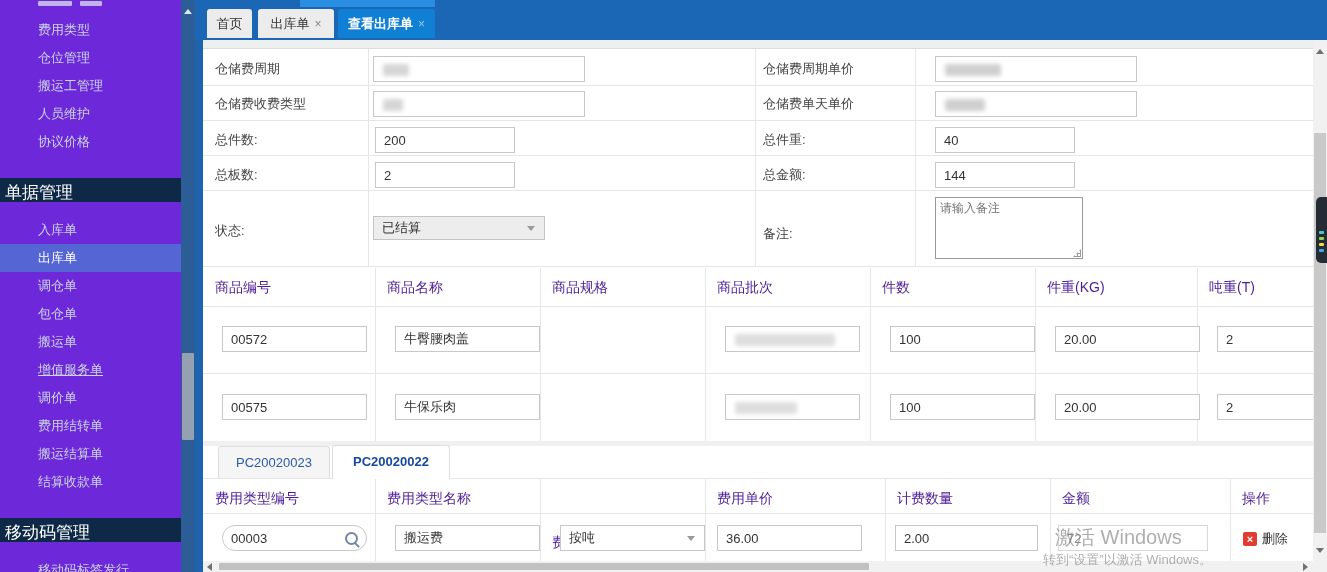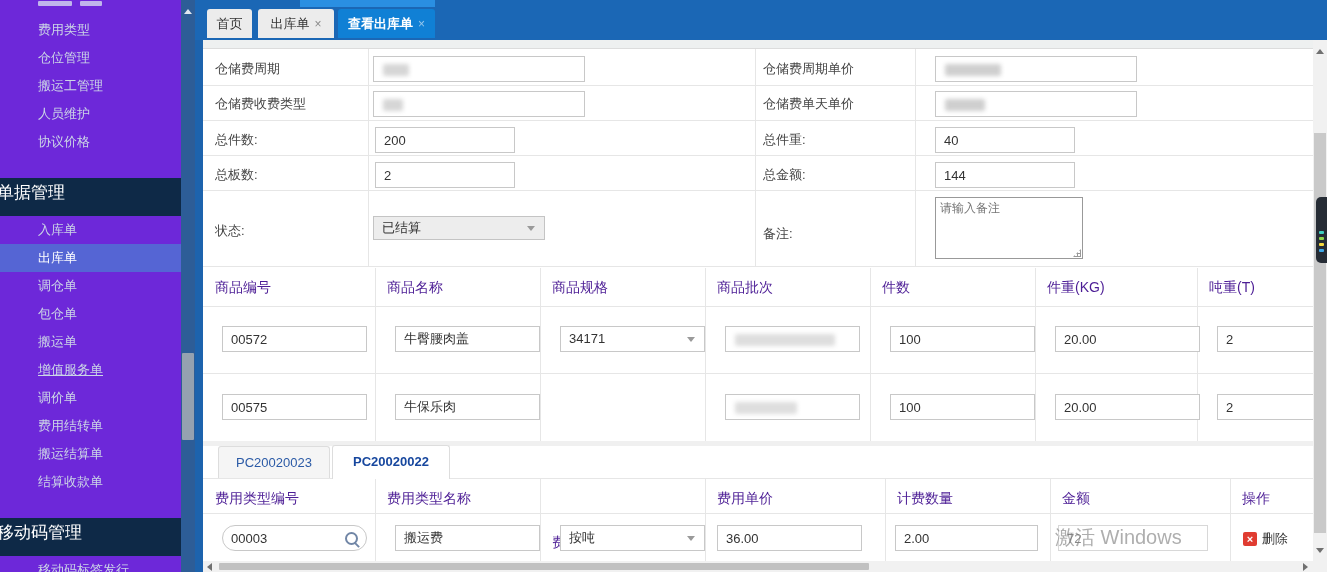--- a/index.html
+++ b/index.html
@@ -3,21 +3,21 @@
 <meta charset="utf-8">
 <style>
   html,body{margin:0;padding:0;}
   body{font-family:"Liberation Sans",sans-serif;background:#dfe3e8;}
   #app{position:relative;width:1327px;height:572px;overflow:hidden;background:#eef0f0;font-family:"Liberation Sans",sans-serif;}
   .abs{position:absolute;box-sizing:border-box;}
   
   .sidebar{left:0;top:0;width:181px;height:572px;background:#6d28d9;overflow:hidden;}
   .s-item{left:0;width:181px;height:28px;line-height:28px;padding-left:38px;font-size:13px;color:#ccd6e6;cursor:pointer;box-sizing:border-box;white-space:nowrap;}
   .s-item.selected{background:#5565d4;color:#fff;}
-  .s-header{left:0;width:181px;height:38px;line-height:30px;font-size:17px;color:#fff;background:#0e2947;text-indent:-3px;white-space:nowrap;}
+  .s-header{left:0;width:181px;height:24px;line-height:30px;font-size:17px;color:#fff;background:#0e2947;text-indent:-3px;white-space:nowrap;padding-left:8px;}
   .partial-bar{position:absolute;height:5px;border-radius:1px;background:rgba(220,228,240,.75);}
   .side-scroll{left:181px;top:0;width:14px;height:572px;background:#2d5d97;}
   .side-thumb{left:1px;width:12px;background:#95a1b0;border-radius:1px;}
   
   .tabbar{left:195px;top:0;width:1132px;height:40px;background:#1b67b5;}
   .frag{left:105px;top:0;width:135px;height:7px;background:#2a8fe2;}
   .tab{top:9px;height:29px;line-height:29px;border-radius:3px 3px 0 0;background:#ececec;color:#333;font-size:13px;text-align:center;cursor:pointer;white-space:nowrap;}
   .tab.active{background:#1080d5;color:#fff;font-weight:bold;}
   .tab .x{color:#8a8a8a;font-weight:normal;margin-left:5px;font-size:12px;}
   .tab.active .x{color:rgba(255,255,255,.55);}
@@ -178,24 +178,20 @@
     <div class="abs th" style="left:12px;top:230px;">商品编号</div>
     <div class="abs th" style="left:184px;top:230px;">商品名称</div>
     <div class="abs th" style="left:349px;top:230px;">商品规格</div>
     <div class="abs th" style="left:514px;top:230px;">商品批次</div>
     <div class="abs th" style="left:679px;top:230px;">件数</div>
     <div class="abs th" style="left:844px;top:230px;">件重(KG)</div>
     <div class="abs th" style="left:1006px;top:230px;">吨重(T)</div>
 
     <input class="abs tin" style="left: 19px; top: 277px; width: 145px;" value="00572">
     <input class="abs tin" style="left: 192px; top: 277px; width: 145px;" value="牛臀腰肉盖">
-    <div class="abs sel" style="left:357px;top:277px;width:145px;">
-      <span>34171</span>
-      <span class="tri-down"></span>
-    </div>
     <div class="abs inputbox" style="left:522px;top:277px;width:135px;">
         <span class="blob" style="width:100px;background:#dedede;"></span>
       </div>
     <input class="abs tin" style="left: 687px; top: 277px; width: 145px;" value="100">
     <input class="abs tin" style="left: 852px; top: 277px; width: 145px;" value="20.00">
     <input class="abs tin" style="left: 1014px; top: 277px; width: 145px;" value="2">
 
     <input class="abs tin" style="left: 19px; top: 345px; width: 145px;" value="00575">
     <input class="abs tin" style="left: 192px; top: 345px; width: 145px;" value="牛保乐肉">
     <div class="abs inputbox" style="left:522px;top:345px;width:135px;">
@@ -258,14 +254,15 @@
   <div class="abs corner"></div>
 
   <div class="abs widget">
     <span class="wdot" style="top:34px;background:#3ecfc0;"></span>
     <span class="wdot" style="top:40px;background:#8fd74b;"></span>
     <span class="wdot" style="top:46px;background:#f5d93f;"></span>
     <span class="wdot" style="top:52px;background:#3fa9e8;"></span>
   </div>
 
   <div class="abs wm" style="left:1055px;top:524px;font-size:20px;">激活 Windows</div>
+  <div class="abs wm" style="left:1043px;top:551px;font-size:13px;">转到“设置”以激活 Windows。</div>
 
 </div>
 
 </body></html>

